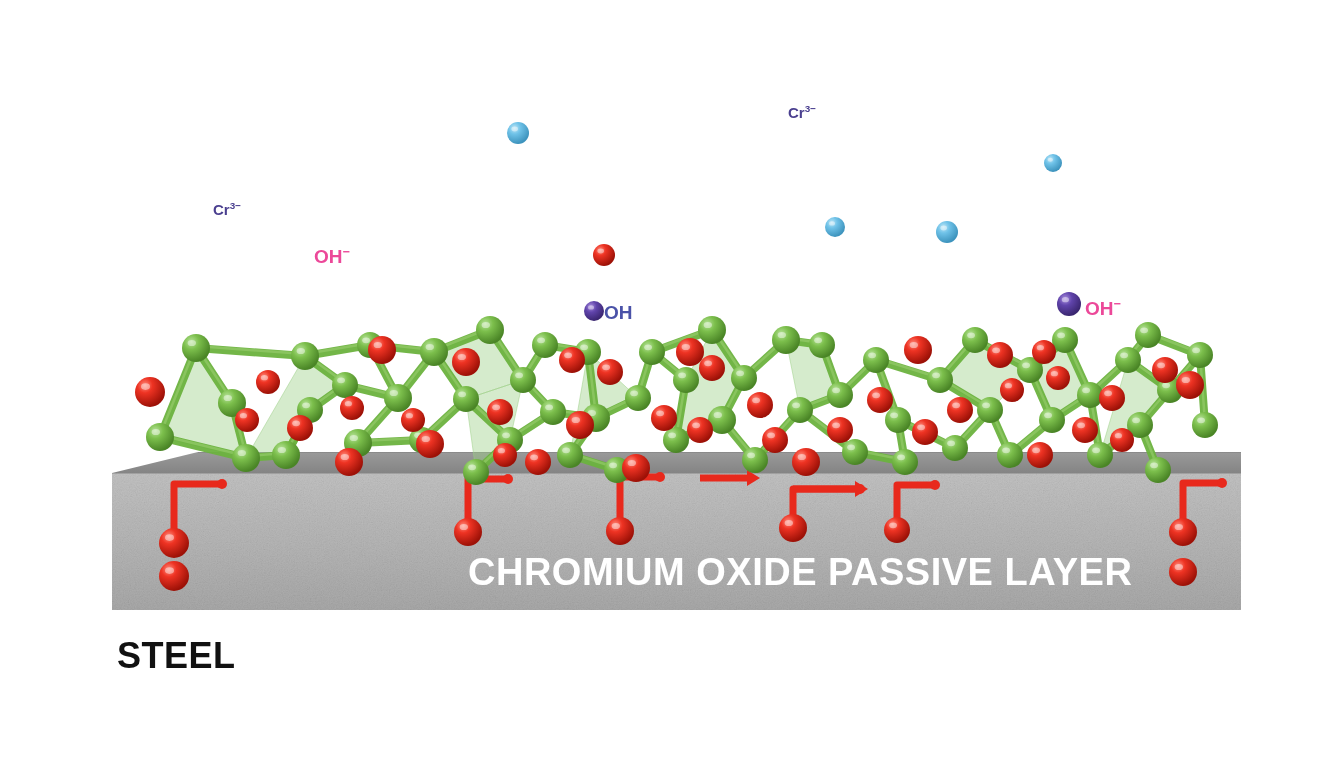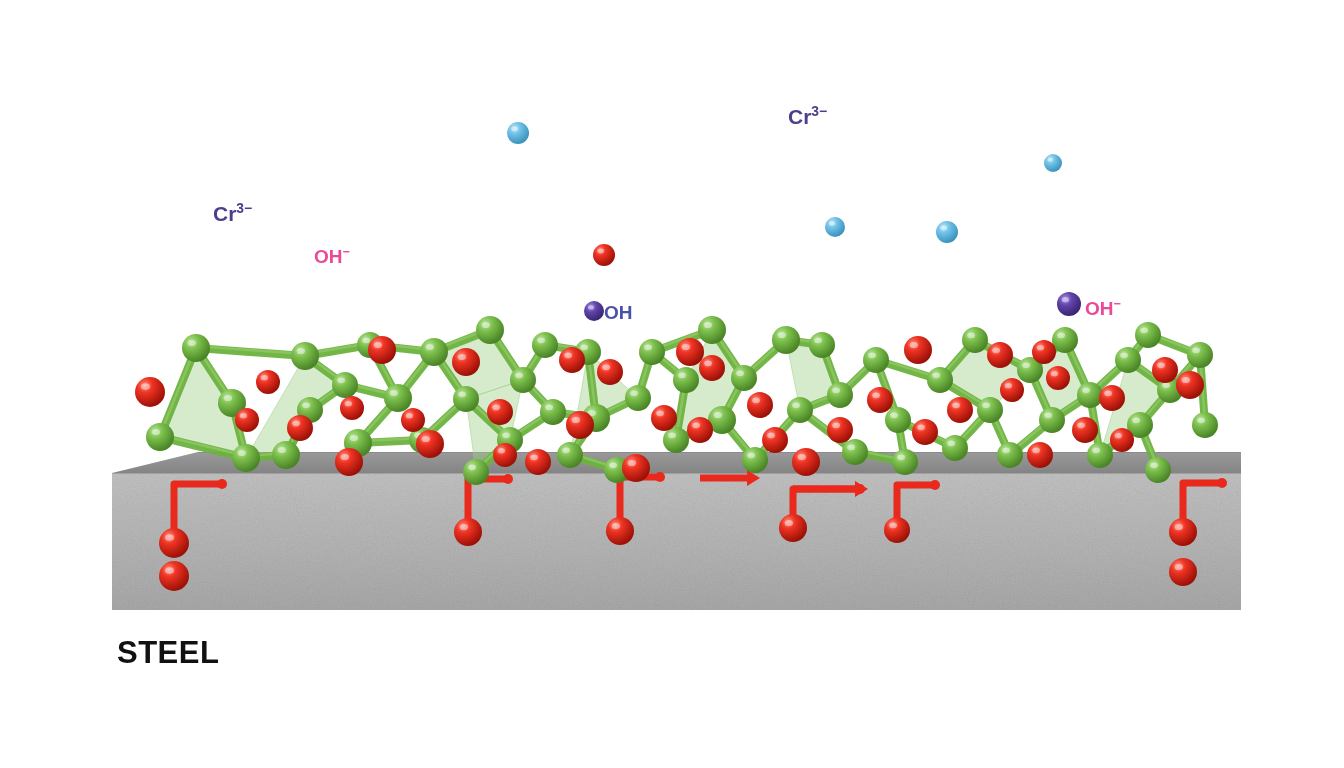--- a/index.html
+++ b/index.html
@@ -13,39 +13,39 @@
   #stage svg{position:absolute;left:0;top:0;}
 
   .ion-label{
     position:absolute;
     font-family:"Liberation Sans", sans-serif;
     font-weight:600;
     white-space:nowrap;
     user-select:none;
   }
   .ion-label .sup{font-size:0.66em;vertical-align:super;letter-spacing:0px;}
-  .lbl-cr{color:#4a3f8f;font-size:21px;}
+  .lbl-cr{color:#4a3f8f;font-size:15px;}
   .lbl-oh{color:#ec4899;font-size:19px;}
   .lbl-oh-plain{color:#4a52a8;font-size:19px;font-weight:700;}
 
   .layer-caption{
     position:absolute;
     color:#ffffff;
     font-weight:700;
     font-size:38px;
     letter-spacing:0.5px;
     font-family:"Liberation Sans", sans-serif;
     white-space:nowrap;
     user-select:none;
   }
   .steel-caption{
     position:absolute;
     color:#111111;
     font-weight:700;
-    font-size:31px;
+    font-size:36px;
     letter-spacing:0.5px;
     font-family:"Liberation Sans", sans-serif;
     white-space:nowrap;
     user-select:none;
   }
 </style>
 </head>
 <body>
 
 <div id="stage">
@@ -748,15 +748,16 @@
   </svg>
 
   <div id="ion-labels">
       <div class="ion-label lbl-cr" style="left: 213px; top: 200px;"><span>Cr</span><span class="sup">3−</span></div>
       <div class="ion-label lbl-cr" style="left: 788px; top: 103px;"><span>Cr</span><span class="sup">3−</span></div>
       <div class="ion-label lbl-oh" style="left: 314px; top: 245px;"><span>OH</span><span class="sup">−</span></div>
       <div class="ion-label lbl-oh" style="left: 1085px; top: 297px;"><span>OH</span><span class="sup">−</span></div>
       <div class="ion-label lbl-oh-plain" style="left: 604px; top: 302px;"><span>OH</span></div>
     </div>
 
+  <div class="layer-caption" style="left:468px;top:551px;">CHROMIUM OXIDE PASSIVE  LAYER</div>
 
   <div class="steel-caption" style="left:117px;top:635px;">STEEL</div>
 </div>
 
 </body></html>

